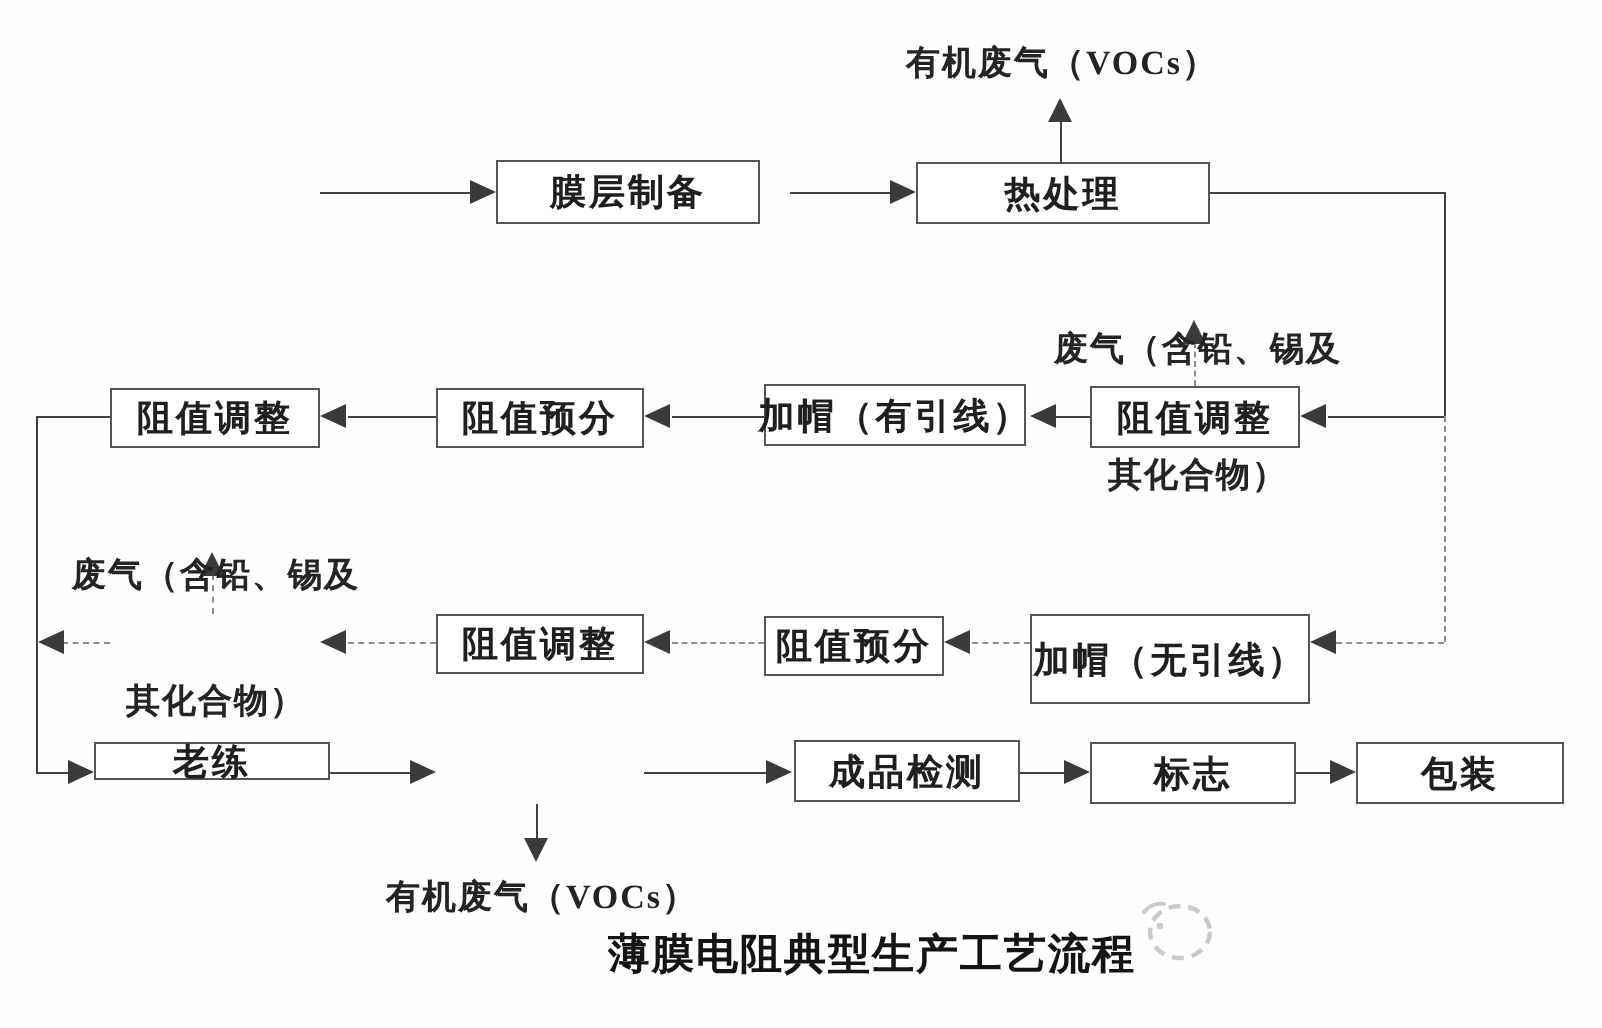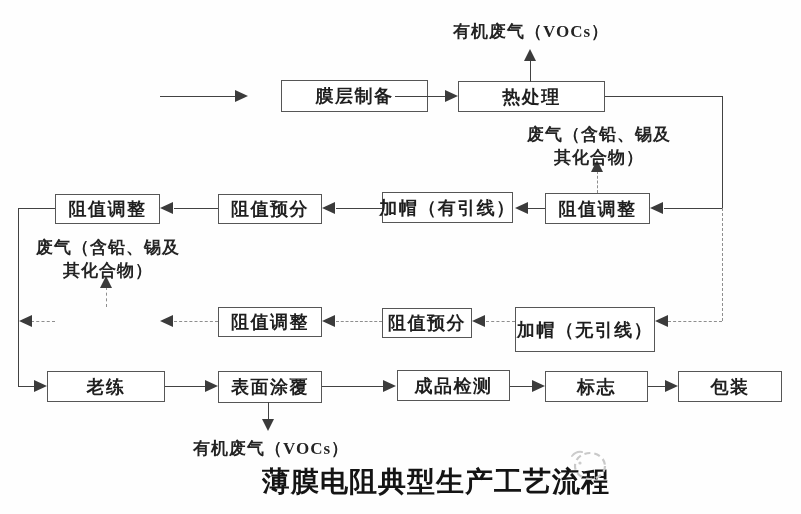--- a/index.html
+++ b/index.html
@@ -11,47 +11,46 @@
   .hl{position:absolute;height:0;border-top:1.6px solid #424242;}
   .vl{position:absolute;width:0;border-left:1.6px solid #424242;}
   .dh{position:absolute;height:0;border-top:1.6px dashed #8e8e8e;}
   .dv{position:absolute;width:0;border-left:1.6px dashed #8e8e8e;}
   .ah{position:absolute;width:0;height:0;}
   .ah.r{border-top:6px solid transparent;border-bottom:6px solid transparent;border-left:13px solid #3b3b3b;}
   .ah.l{border-top:6px solid transparent;border-bottom:6px solid transparent;border-right:13px solid #3b3b3b;}
   .ah.u{border-left:6px solid transparent;border-right:6px solid transparent;border-bottom:12px solid #3b3b3b;}
   .ah.d{border-left:6px solid transparent;border-right:6px solid transparent;border-top:12px solid #3b3b3b;}
   .gas{position:absolute;text-align:center;font-size:17px;font-weight:700;color:#242424;line-height:23px;letter-spacing:1px;}
-  .gas span{display:block;}
+  .gas span{display:block;margin-top:40px;}
   .caption{position:absolute;left:261px;top:463px;width:350px;text-align:center;
-           font-size:28px;font-weight:700;color:#141414;letter-spacing:1px;}
+           font-size:21px;font-weight:700;color:#141414;letter-spacing:1px;}
   .wm{position:absolute;left:617px;top:443px;color:#c3c3c3;font-size:24px;font-weight:700;
       font-family:"Liberation Sans","DejaVu Sans",sans-serif;letter-spacing:1px;
       text-shadow:1px 1px 0 #efefef;}
   .wm-icon{position:absolute;left:566px;top:446px;}
 </style>
 </head>
 <body>
 
 <div class="stage">
 
-  <div class="box" style="left:248px;top:80px;width:147px;height:32px;margin-left:33px;">膜层制备</div>
+  <div class="box" style="left:248px;top:80px;width:132px;height:32px;">膜层制备</div>
   <div class="box" style="left:458px;top:81px;width:147px;height:31px;">热处理</div>
 
   <div class="box" style="left:55px;top:194px;width:105px;height:30px;">阻值调整</div>
   <div class="box" style="left:218px;top:194px;width:104px;height:30px;">阻值预分</div>
   <div class="box" style="left:382px;top:192px;width:131px;height:31px;">加帽（有引线）</div>
   <div class="box" style="left:545px;top:193px;width:105px;height:31px;">阻值调整</div>
 
   <div class="box" style="left:218px;top:307px;width:104px;height:30px;">阻值调整</div>
   <div class="box" style="left:382px;top:308px;width:90px;height:30px;">阻值预分</div>
   <div class="box" style="left:515px;top:307px;width:140px;height:45px;">加帽（无引线）</div>
 
-  <div class="box" style="left:47px;top:371px;width:118px;height:31px;">老练</div>
-  <div class="box" style="left:218px;top:371px;width:104px;height:32px;">表面涂覆</div>
+  <div class="box" style="left:47px;top:371px;width:118px;height:19px;">老练</div>
   <div class="box" style="left:545px;top:371px;width:103px;height:31px;">标志</div>
   <div class="box" style="left:397px;top:370px;width:113px;height:31px;">成品检测</div>
   <div class="box" style="left:678px;top:371px;width:104px;height:31px;">包装</div>
 
   <div class="hl" style="left:160px;top:96px;width:76px;"></div>
   <div class="ah r" style="left:235px;top:90px;"></div>
   <div class="hl" style="left:395px;top:96px;width:51px;"></div>
   <div class="ah r" style="left:445px;top:90px;"></div>
 
   <div class="vl" style="left:530px;top:61px;height:21px;"></div>

